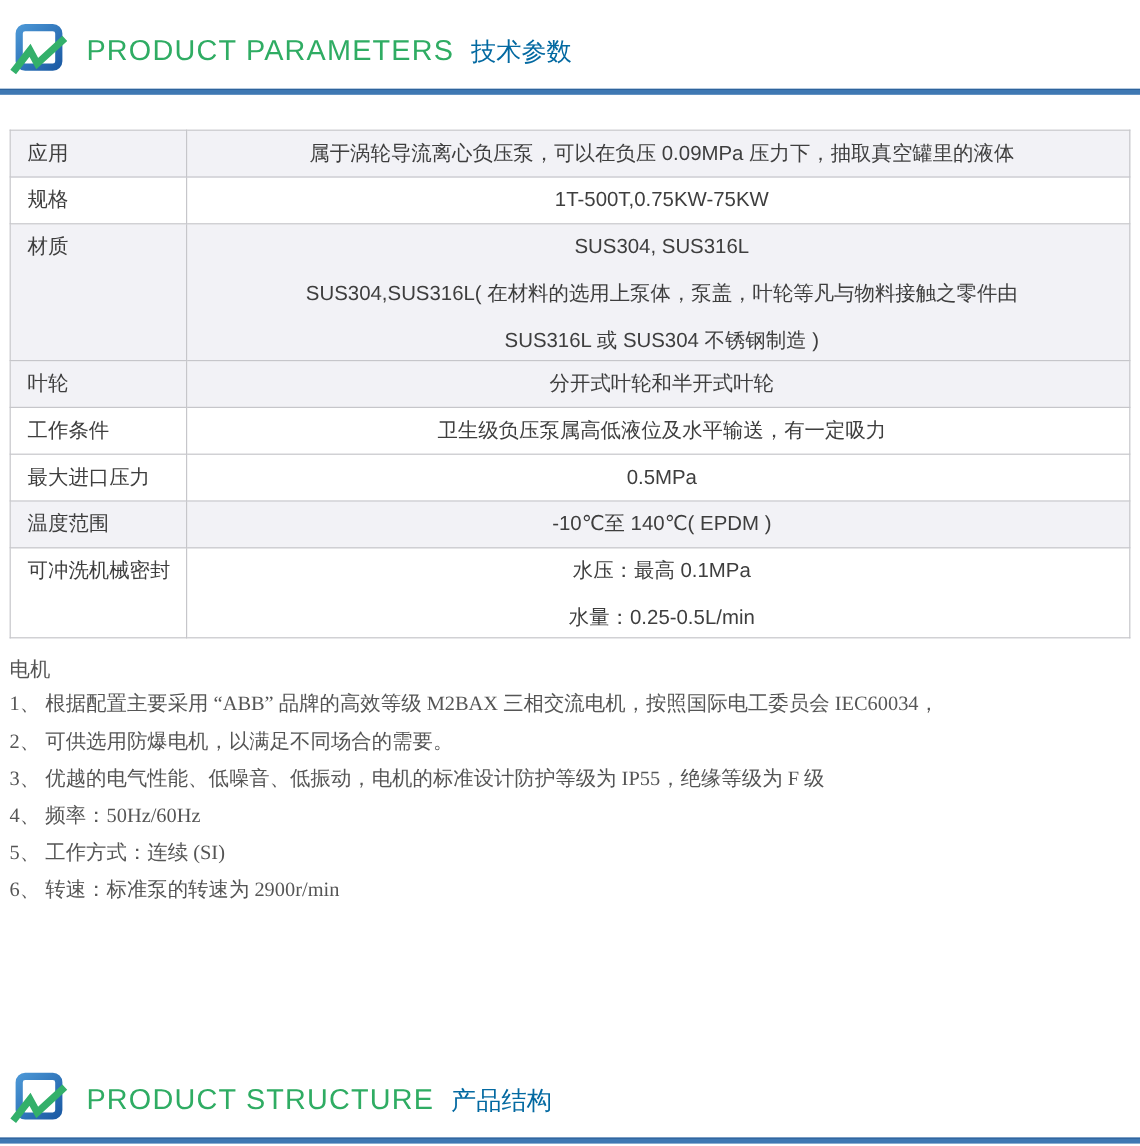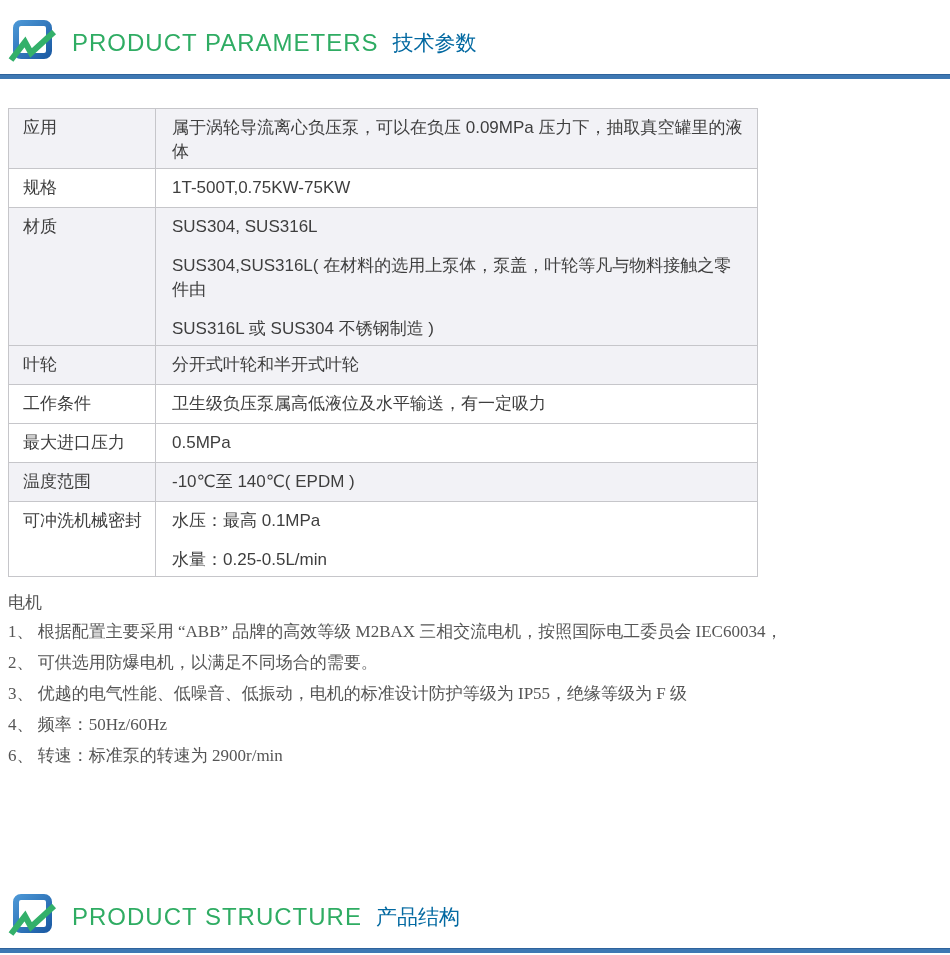--- a/index.html
+++ b/index.html
@@ -39,39 +39,40 @@
     margin-left:14px;
     white-space:nowrap;
   }
   .accent-line{
     height:5px;width:100%;
     background:var(--accent-blue);
     border-top:1px solid #2e639c;
   }
   table.params{
     margin:29px 8px 0 8px;
-    width:750px;
+    width:934px;
     border-collapse:collapse;
     table-layout:fixed;
   }
   table.params td{
     border:1px solid var(--table-border);
     font-size:17px;
     color:var(--text-dark);
     vertical-align:top;
     padding:0;
   }
   table.params td.label{
     width:147px;
     padding:7px 6px 7px 14px;
     line-height:24px;
   }
   table.params td.value{
     padding:7px 10px 4px 16px;
     line-height:24px;
+    text-align:center;
   }
   table.params tr.stripe{background:var(--row-stripe);}
   .value-line{line-height:24px;padding:0;}
   .value-line + .value-line{margin-top:15px;}
   td.value.multi{padding-top:8px;padding-bottom:10px;}
   .motor{
     margin:13px 8px 0 8px;
     font-size:17px;
     color:var(--text-body);
   }
@@ -157,20 +158,21 @@
     </tbody>
 </table>
 
 <div class="motor">
   <div class="motor-title">电机</div>
   <div id="motor-items">
       <div class="motor-item">1、 根据配置主要采用 “ABB” 品牌的高效等级 M2BAX 三相交流电机，按照国际电工委员会 IEC60034，</div>
       <div class="motor-item">2、 可供选用防爆电机，以满足不同场合的需要。</div>
       <div class="motor-item">3、 优越的电气性能、低噪音、低振动，电机的标准设计防护等级为 IP55，绝缘等级为 F 级</div>
       <div class="motor-item">4、 频率：50Hz/60Hz</div>
+      <div class="motor-item">5、 工作方式：连续 (SI)</div>
       <div class="motor-item">6、 转速：标准泵的转速为 2900r/min</div>
     </div>
 </div>
 
 <div class="spacer"></div>
 
 <div class="bottom-wrap">
   <div class="section-header">
     <span class="logo">
       <svg viewBox="0 0 50 48" width="50" height="48">

